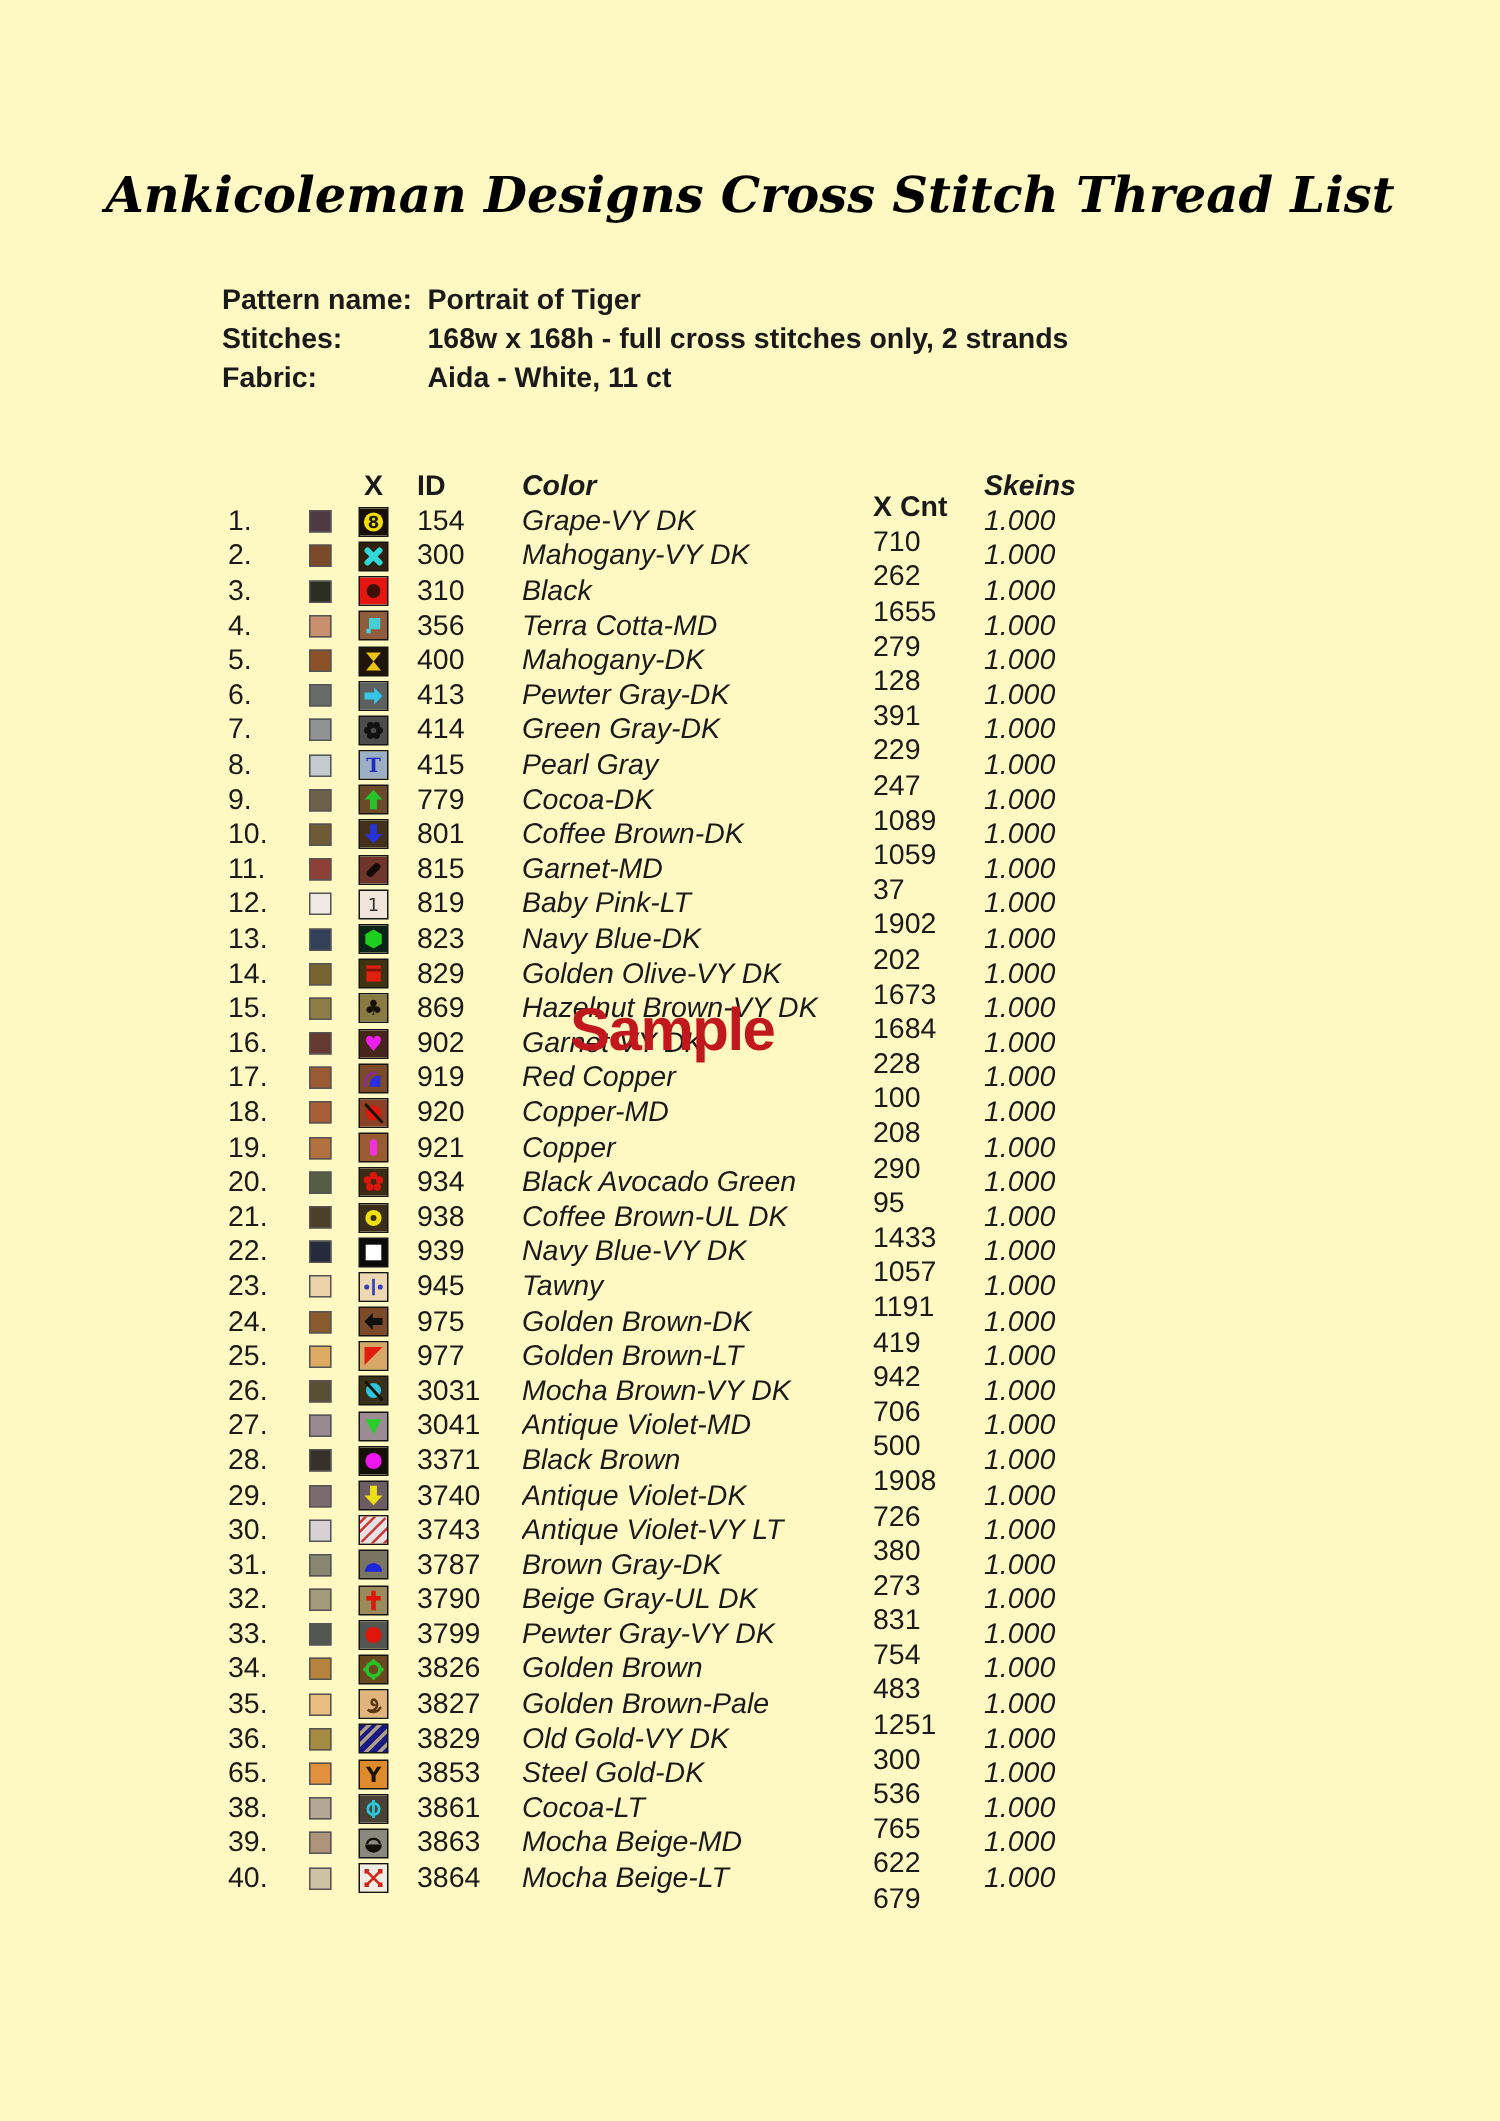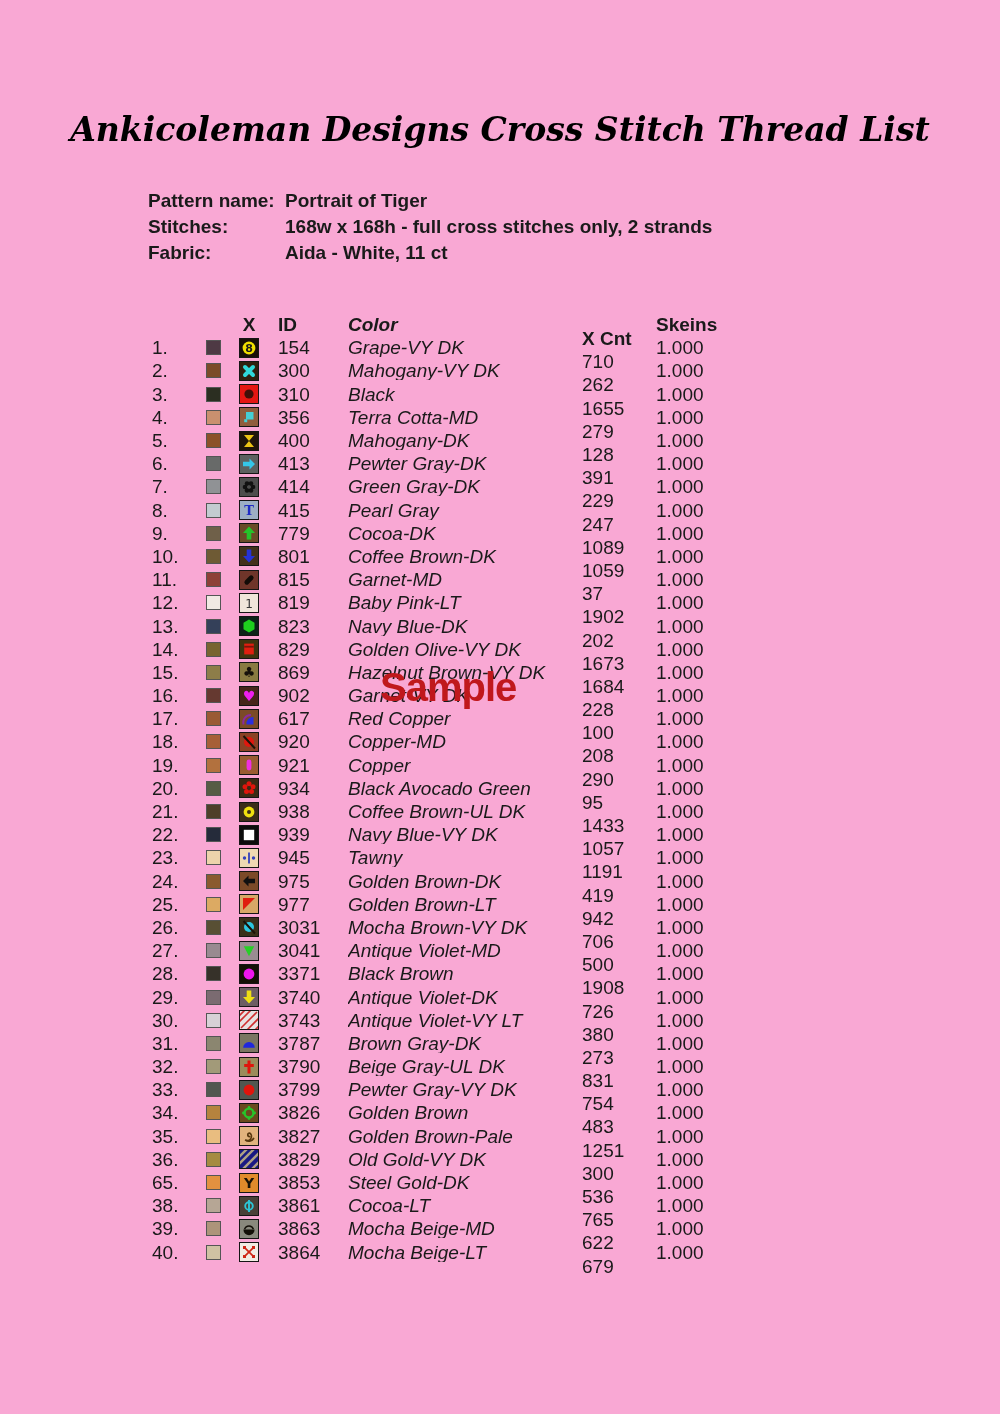--- a/index.html
+++ b/index.html
@@ -1,19 +1,19 @@
 <!DOCTYPE html>
 <html><head>
 <meta charset="utf-8">
 <style>
   html,body{margin:0;padding:0;background:#ffffff;}
   .page{
     position:relative;
     width:1000px;height:1414px;
-    background:#f9a8d4;
+    background:#fef9c3;
     font-family:"Liberation Sans", sans-serif;
     color:#1a1a1a;
     overflow:hidden;
   }
   .title{
     position:absolute;top:110px;left:0;width:1000px;
     text-align:center;
     font-family:"DejaVu Serif", serif;
     font-style:italic;font-weight:bold;
     font-size:33px;letter-spacing:0px;
@@ -32,21 +32,21 @@
   }
   .thead{font-weight:bold;}
   .c-num{margin-left:152px;width:54px;}
   .c-swatch{width:33px;display:flex;align-items:center;}
   .c-sym{width:39px;display:flex;align-items:center;}
   .c-sym-h{width:39px;}
   .c-sym-h span{display:inline-block;width:20px;text-align:center;}
   .c-id{width:70px;}
   .c-name{width:234px;overflow:hidden;font-style:italic;}
   .c-xcnt{width:74px;margin-top:28px;}
-  .c-skeins{width:80px;}
+  .c-skeins{width:80px;font-style:italic;}
   .swatch{
     width:13px;height:13px;border:1px solid #555;
   }
   .symbox{
     width:18px;height:18px;border:1px solid #151515;display:block;
   }
   .watermark{
     position:absolute;left:380px;top:665px;
     font-size:40px;font-weight:bold;letter-spacing:-1px;
     font-family:"Liberation Sans", sans-serif;
@@ -353,21 +353,21 @@
           <span class="c-swatch">
             <span class="swatch" style="background:#9a5a34"></span>
           </span>
           <span class="c-sym">
             <svg class="symbox" viewBox="0 0 18 18" xmlns="http://www.w3.org/2000/svg">
               <rect x="0" y="0" width="18" height="18" fill="#7b4a27"></rect>
               <path d="M3.5 14.5 A7.5 7.5 0 0 1 11 5" stroke="#8a2aa0" stroke-width="1.8" fill="none"></path>
               <path d="M6.5 14.5 A6.5 6.5 0 0 1 13.5 7 L13.5 14.5 Z" fill="#2a2ee0"></path>
             </svg>
           </span>
-          <span class="c-id">617</span>
+          <span class="c-id">919</span>
           <span class="c-name">Red Copper</span>
           <span class="c-xcnt">100</span>
           <span class="c-skeins">1.000</span>
         </div>
         <div class="trow">
           <span class="c-num">18.</span>
           <span class="c-swatch">
             <span class="swatch" style="background:#a65f37"></span>
           </span>
           <span class="c-sym">

